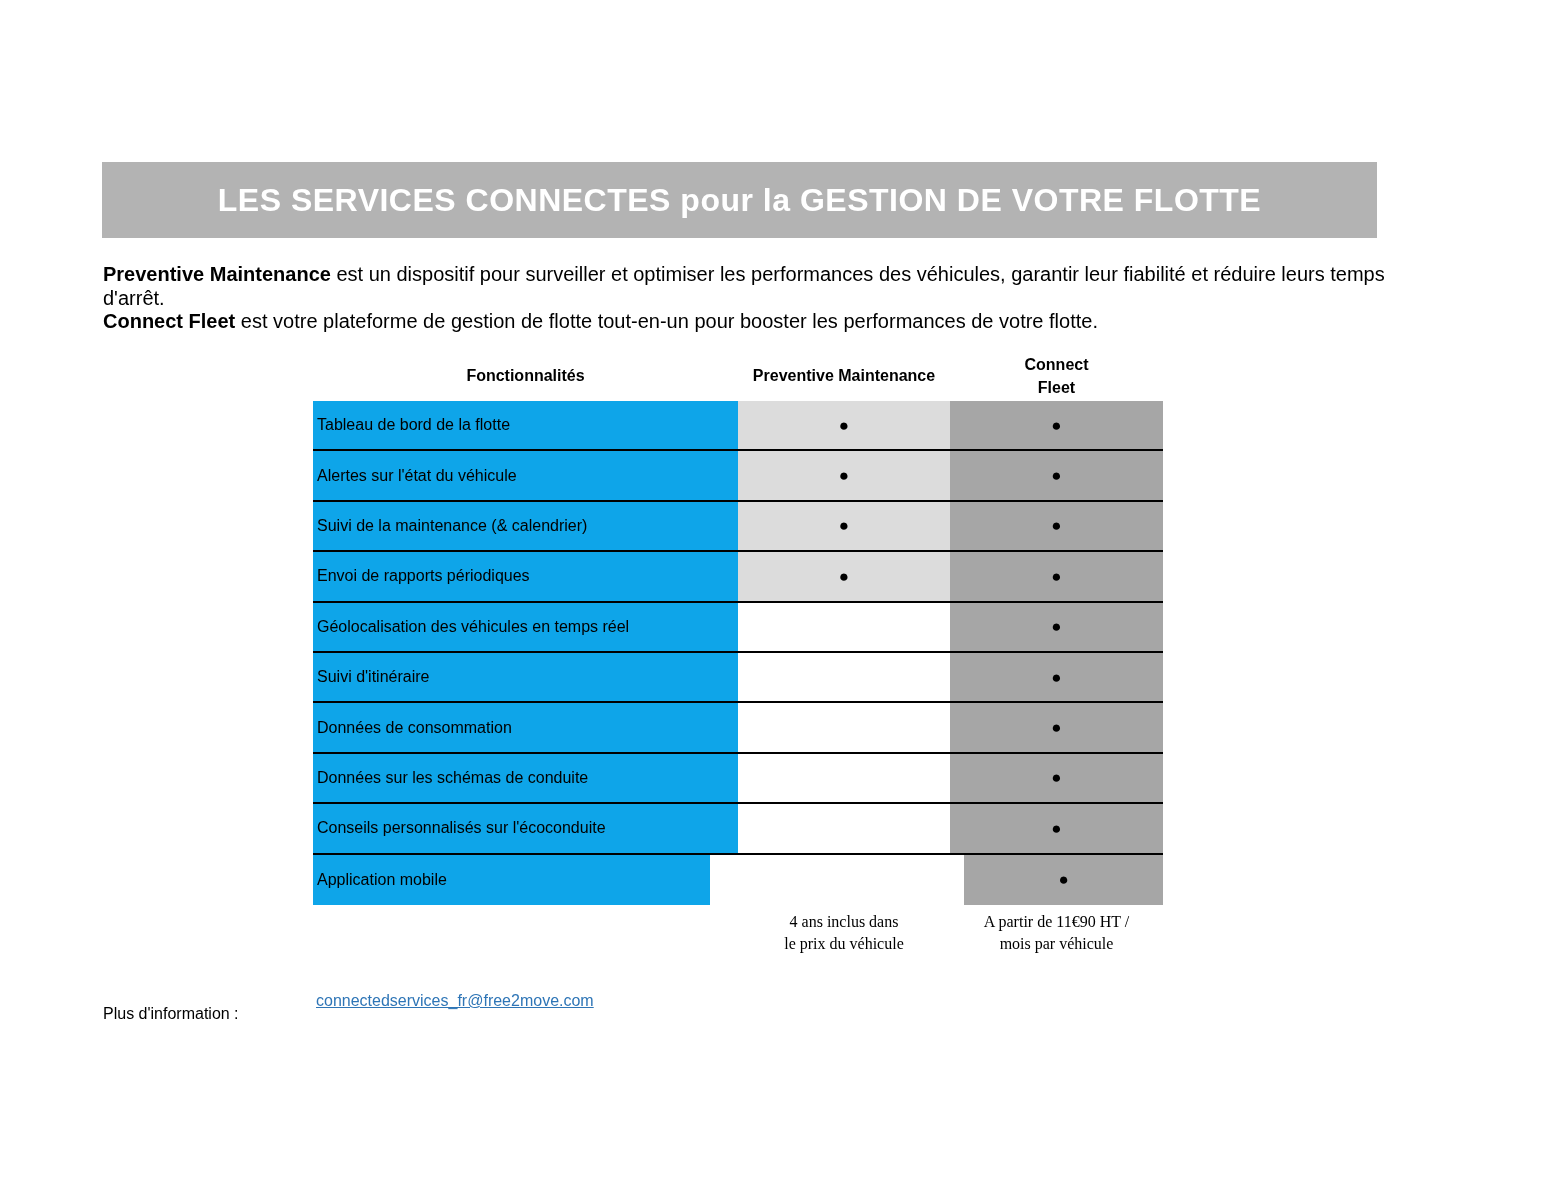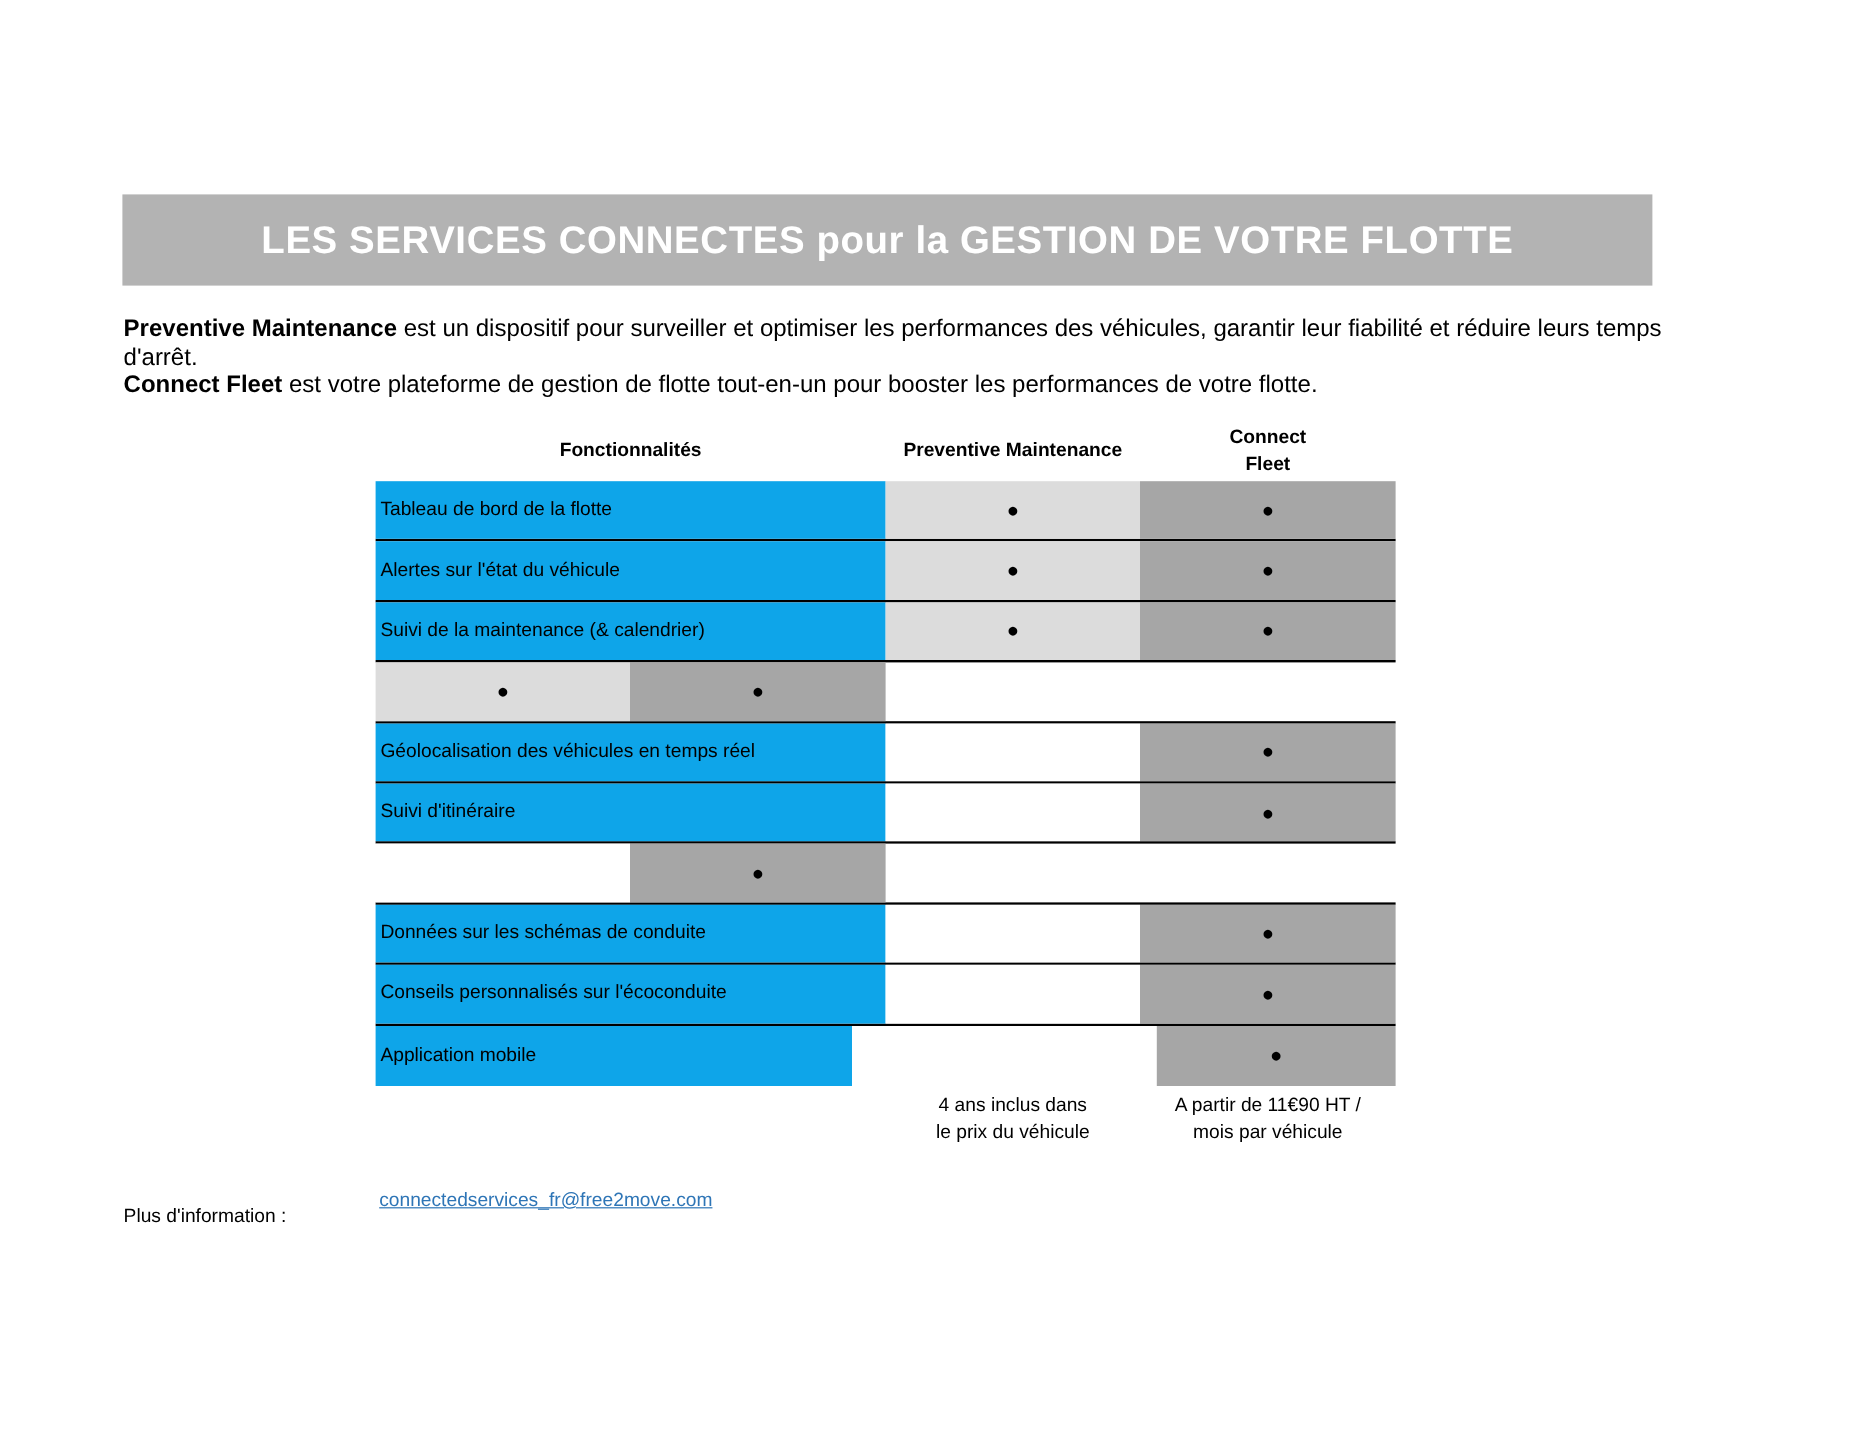--- a/index.html
+++ b/index.html
@@ -86,21 +86,21 @@
     align-items: center;
     justify-content: center;
     font-size: 17px;
     line-height: 1;
   }
   .cell-dot.pm { width: 212px; background: #ffffff; }
   .cell-dot.pm.shaded { background: var(--pm-column-gray, #dcdcdc); }
   .cell-dot.cf { width: 213px; background: var(--cf-column-gray, #a6a6a6); }
 
   
-  .price-row { display: flex; }
+  .price-row { display: flex; font-family: Liberation Serif, serif; }
   .price-cell {
     font-size: 16px;
     line-height: 22px;
     text-align: center;
     padding-top: 6px;
     white-space: pre-line;
   }
 
   
   .footer-label {
@@ -153,37 +153,39 @@
     <div class="cell-dot cf">●</div>
   </div>
 
   <div class="body-row">
     <div class="cell-label">Suivi de la maintenance (&amp; calendrier)</div>
     <div class="cell-dot pm shaded">●</div>
     <div class="cell-dot cf">●</div>
   </div>
 
   <div class="body-row">
+    <div class="cell-label">Envoi de rapports périodiques</div>
     <div class="cell-dot pm shaded">●</div>
     <div class="cell-dot cf">●</div>
   </div>
 
   <div class="body-row">
     <div class="cell-label">Géolocalisation des véhicules en temps réel</div>
     <div class="cell-dot pm"></div>
     <div class="cell-dot cf">●</div>
   </div>
 
   <div class="body-row">
     <div class="cell-label">Suivi d'itinéraire</div>
     <div class="cell-dot pm"></div>
     <div class="cell-dot cf">●</div>
   </div>
 
   <div class="body-row">
+    <div class="cell-label">Données de consommation</div>
     <div class="cell-dot pm"></div>
     <div class="cell-dot cf">●</div>
   </div>
 
   <div class="body-row">
     <div class="cell-label">Données sur les schémas de conduite</div>
     <div class="cell-dot pm"></div>
     <div class="cell-dot cf">●</div>
   </div>
 

